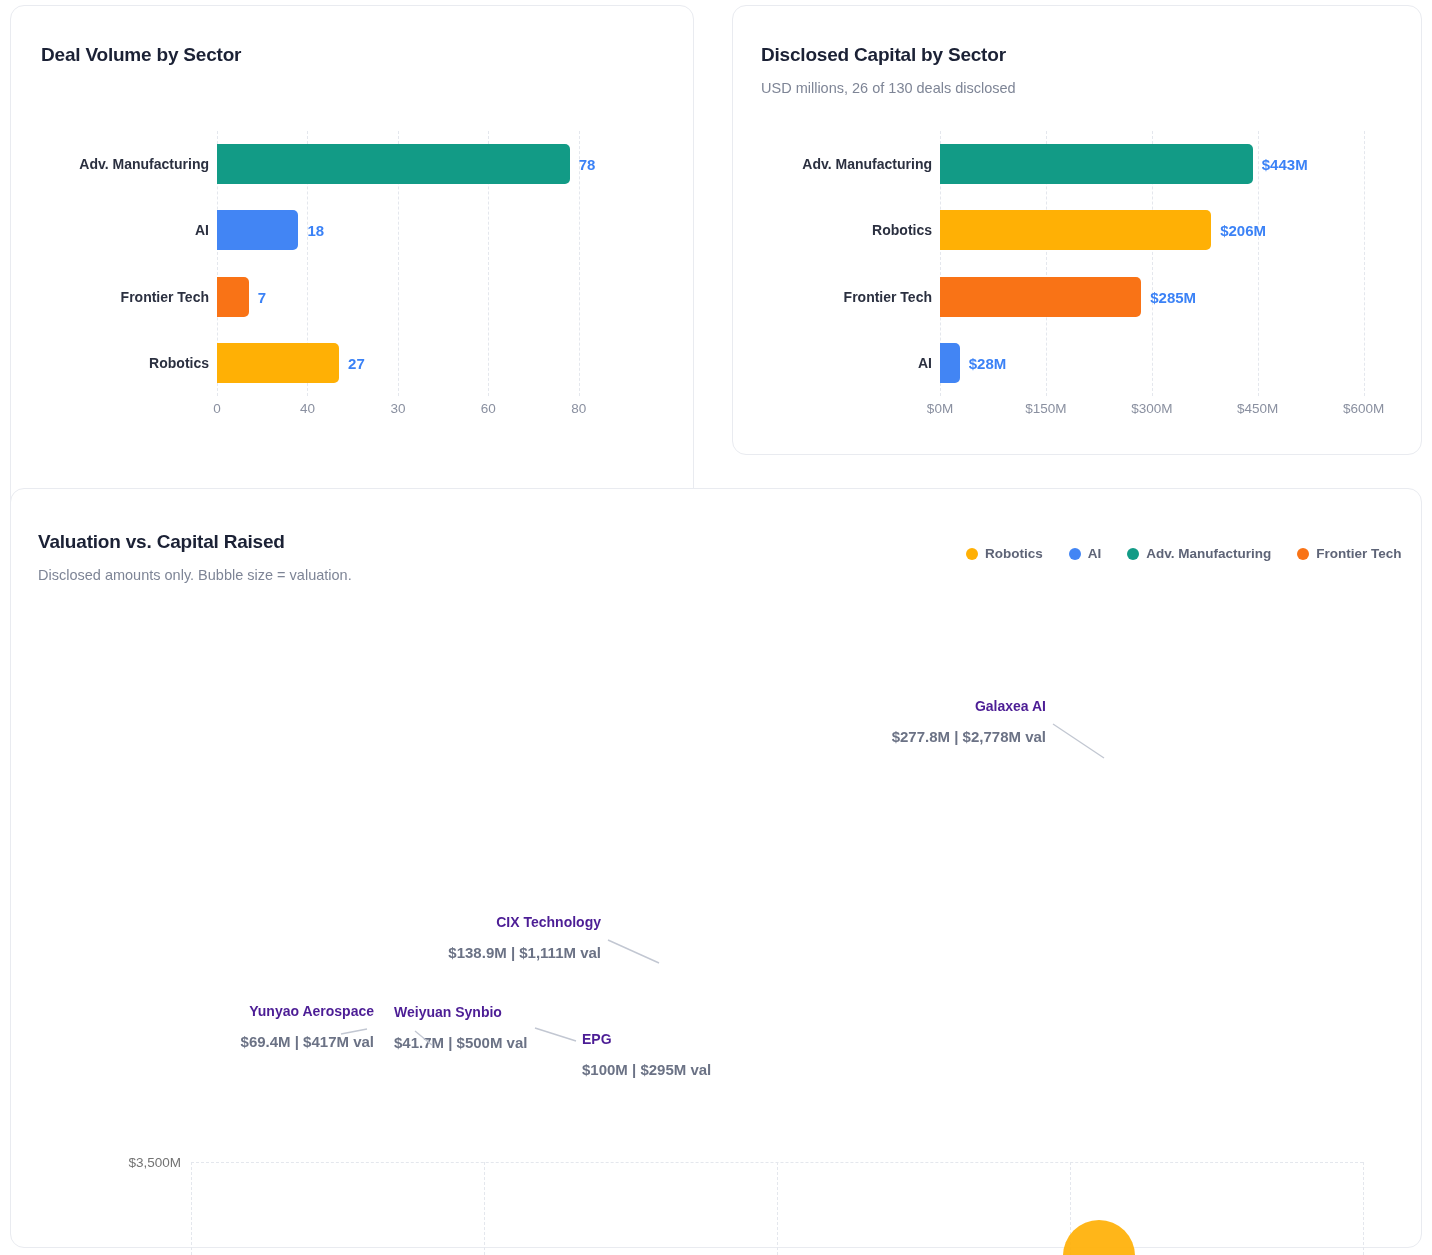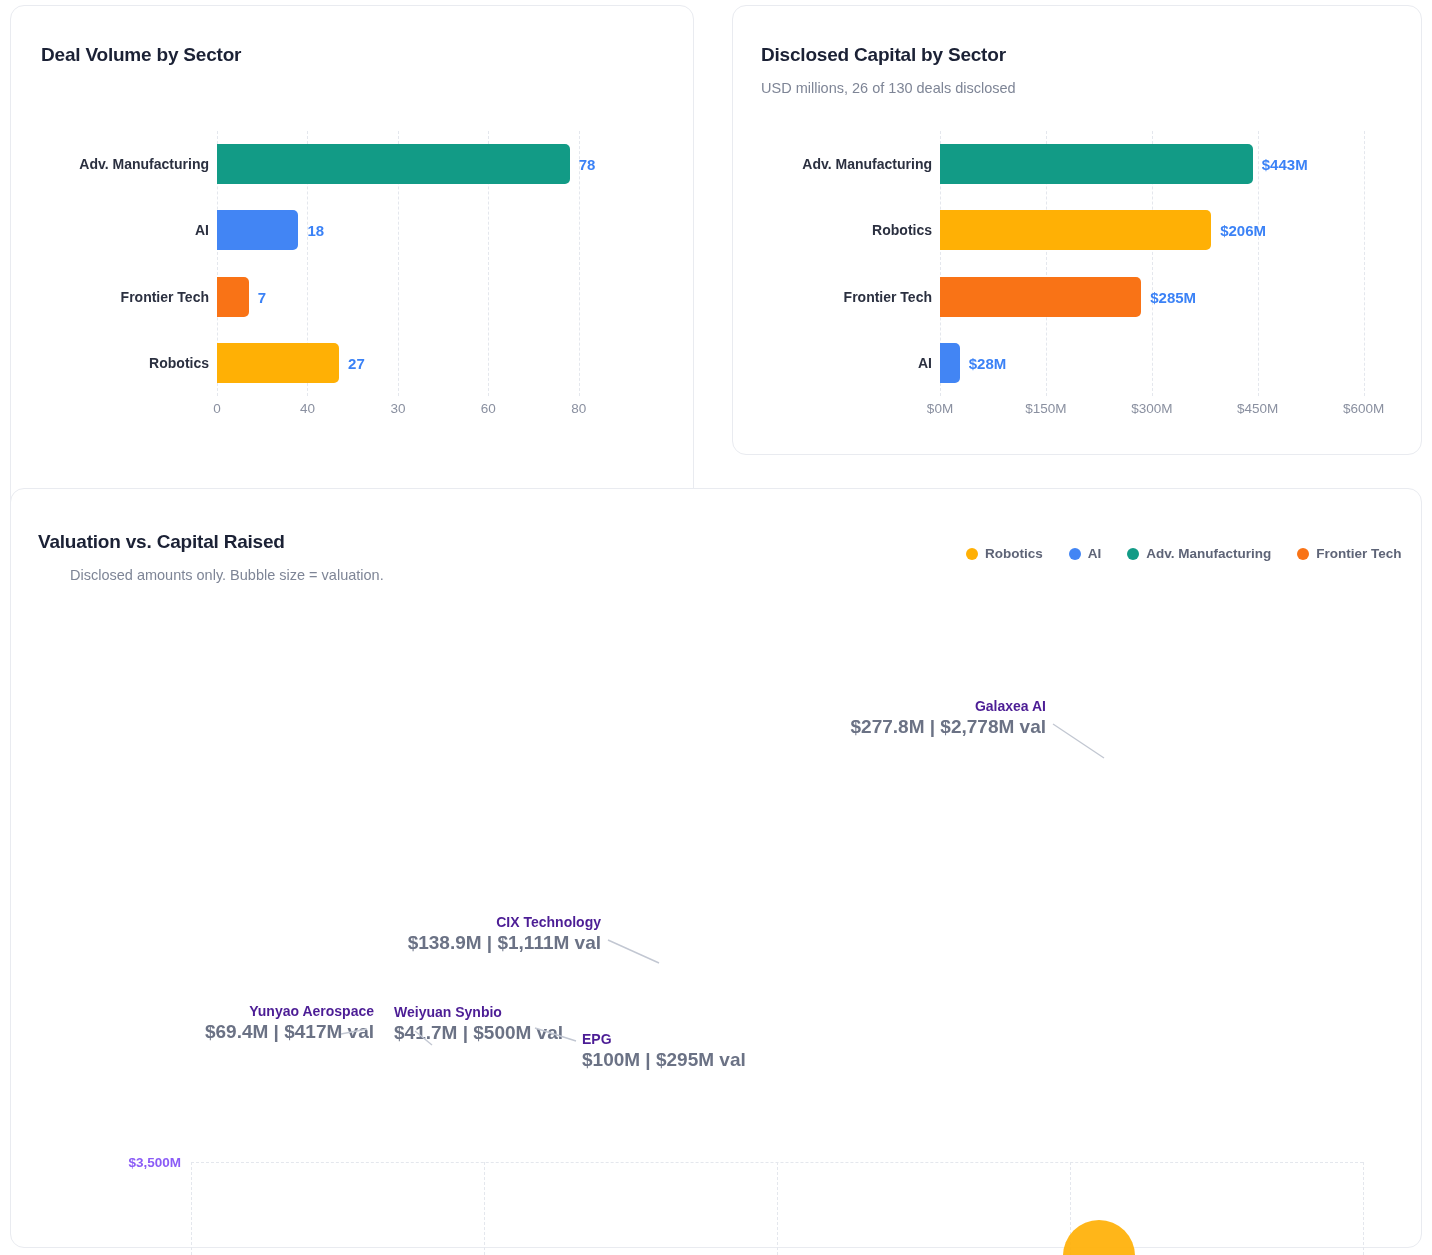--- a/index.html
+++ b/index.html
@@ -93,29 +93,28 @@
   .bgrid-v { position: absolute; top: 0; bottom: 0; width: 0; border-left: 1px dashed #e4e7ed; }
   .bgrid-h { position: absolute; left: 0; right: 0; height: 0; border-top: 1px dashed #e4e7ed; }
   .bubble {
     position: absolute;
     border-radius: 50%;
     transform: translate(-50%, -50%);
   }
   .ytick {
     position: absolute;
     font-size: 13.5px;
-    color: #8b5cf6;
+    color: #737373;
     transform: translate(-100%, -50%);
     white-space: nowrap;
     padding-right: 10px;
-    font-weight: bold;
   }
   .annot { position: absolute; white-space: nowrap; }
   .annot-name { font-size: 14px; font-weight: bold; color: #4c1d95; }
-  .annot-detail { font-size: 19px; font-weight: bold; color: #6b7285; margin-top: 2px; }
+  .annot-detail { font-size: 15px; font-weight: bold; color: #6b7285; margin-top: 14px; }
   .annot.right { text-align: right; transform: translateX(-100%); }
   .annot.left  { text-align: left; }
 </style>
 </head>
 <body>
 
 <div class="page">
 
   <div class="card" id="card-volume">
     <div class="card-title" style="left:30px; top:38px;">Deal Volume by Sector</div>
@@ -189,21 +188,21 @@
         <div class="xtick" style="left: 207px; top: 395px;">$0M</div>
         <div class="xtick" style="left: 312.909px; top: 395px;">$150M</div>
         <div class="xtick" style="left: 418.818px; top: 395px;">$300M</div>
         <div class="xtick" style="left: 524.727px; top: 395px;">$450M</div>
         <div class="xtick" style="left: 630.636px; top: 395px;">$600M</div>
       </div>
   </div>
 
   <div class="card" id="card-bubble">
     <div class="card-title" style="left:27px; top:42px;">Valuation vs. Capital Raised</div>
-    <div class="card-sub" style="left:27px; top:78px;margin-left:32px;">Disclosed amounts only. Bubble size = valuation.</div>
+    <div class="card-sub" style="left:27px; top:78px;">Disclosed amounts only. Bubble size = valuation.</div>
 
     <div class="legend" id="bubble-legend" style="left:955px; top:57px;">
         <div class="legend-item">
           <span class="legend-dot" style="background: rgb(255, 176, 5);"></span>
           <span class="legend-label">Robotics</span>
         </div>
         <div class="legend-item">
           <span class="legend-dot" style="background: rgb(66, 133, 244);"></span>
           <span class="legend-label">AI</span>
         </div>

